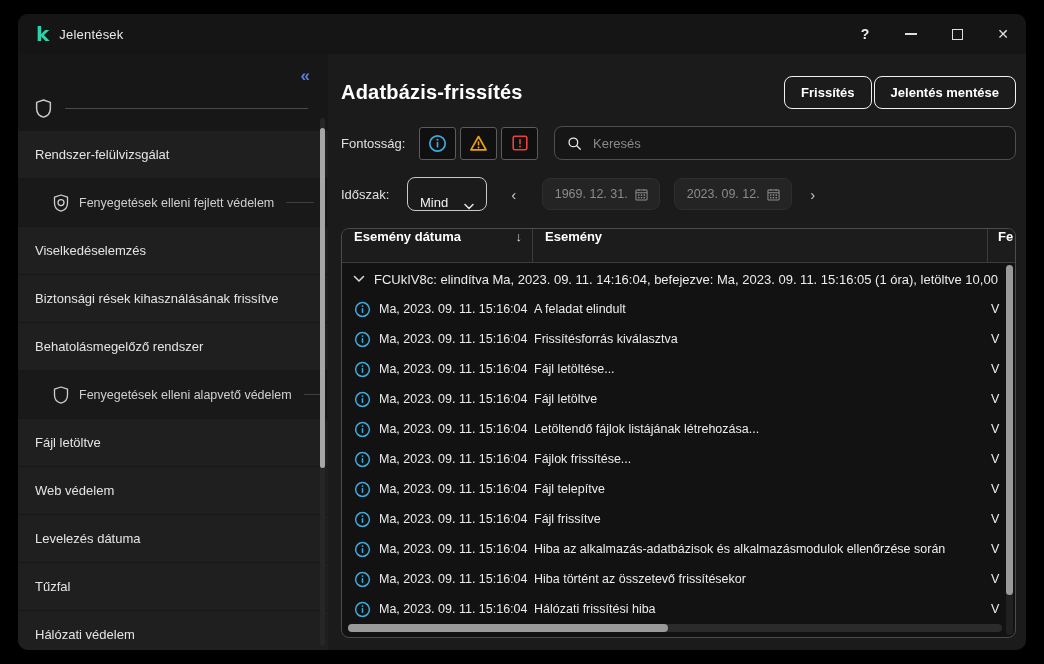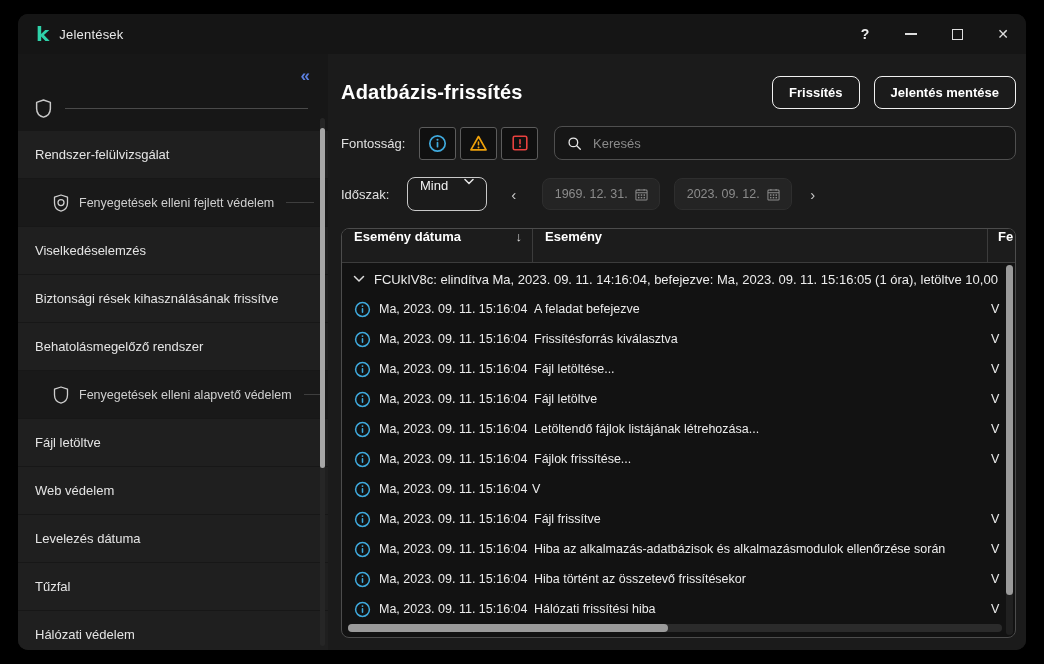--- a/index.html
+++ b/index.html
@@ -32,33 +32,33 @@
     margin-bottom:1px;color:#cfcfcf;font-size:12.5px;white-space:nowrap;overflow:hidden;}
   .nav-header .dash{flex:1;height:1px;background:#3e3e3e;margin:0 14px 0 12px;min-width:20px;}
   .nav-header .shield{margin-right:10px;flex:0 0 auto;}
   .side-scroll{position:absolute;right:3px;top:64px;bottom:4px;width:5px;background:#262626;border-radius:3px;}
   .side-thumb{position:absolute;top:10px;left:0;width:5px;height:340px;background:#a6a6a6;border-radius:3px;}
   
   .main{flex:1;display:flex;flex-direction:column;padding:14px 10px 0 13px;min-width:0;background:#1b1b1b;}
   .main-header{display:flex;align-items:center;margin-top:8px;flex:0 0 auto;}
   .page-title{color:#fff;font-size:20px;font-weight:bold;letter-spacing:.2px;flex:1;}
   .hbtn{border:1.6px solid #f0f0f0;border-radius:8px;background:transparent;color:#fff;
-    font-family:inherit;font-size:13px;font-weight:bold;padding:8px 16px;margin-left:14px;cursor:default;}
+    font-family:inherit;font-size:13px;font-weight:bold;padding:8px 16px;margin-left:2px;cursor:default;}
   
   .frow{display:flex;align-items:center;margin-top:17px;flex:0 0 auto;}
   .flabel{width:66px;color:#e0e0e0;font-size:13px;flex:0 0 auto;}
   .sev-group{display:flex;margin-left:12px;}
   .sev-btn{width:37px;height:33px;border:1px solid #5c5c5c;border-radius:3px;background:#101010;
     display:flex;align-items:center;justify-content:center;margin-right:4px;cursor:default;}
   .searchbox{flex:1;height:34px;border:1px solid #4f4f4f;border-radius:8px;background:#161616;
     display:flex;align-items:center;padding:0 12px;margin-left:12px;}
   .searchbox input{flex:1;background:transparent;border:none;outline:none;color:#ddd;
     font-family:inherit;font-size:13px;margin-left:9px;}
   .searchbox input::placeholder{color:#8a8a8a;}
-  .dropdown{height:34px;border:1px solid #c9c9c9;border-radius:8px;display:flex;align-items:flex-start;
+  .dropdown{height:34px;border:1px solid #c9c9c9;border-radius:8px;display:flex;align-items:flex-end;
     padding:0 12px;color:#f2f2f2;font-size:13px;cursor:default;}
   .dropdown .dd-caret{margin-left:16px;}
   .nav-chevron{color:#c9c9c9;font-size:15px;padding:0 4px;cursor:default;}
   .datebox{height:32px;width:118px;background:#242424;border:1px solid #2e2e2e;border-radius:8px;
     display:flex;align-items:center;justify-content:center;color:#8b8b8b;font-size:12.5px;cursor:default;}
   .datebox svg{margin-left:7px;}
   .ml20{margin-left:20px;} .ml10{margin-left:22px;} .ml14{margin-left:14px;}
   
   .table-card{margin-top:17px;margin-bottom:12px;flex:1;border:1px solid #4c4c4c;border-radius:8px;
     background:#121212;overflow:hidden;position:relative;display:flex;flex-direction:column;min-height:0;}
@@ -276,21 +276,21 @@
 
           <div class="trow">
             <span class="cell-icon">
                 <svg width="17" height="17" viewBox="0 0 18 18">
                   <circle cx="9" cy="9" r="7.3" stroke="#3fa9dc" stroke-width="1.6" fill="none"></circle>
                   <circle cx="9" cy="5.4" r="1" fill="#3fa9dc"></circle>
                   <rect x="8.2" y="7.4" width="1.6" height="5.4" rx="0.8" fill="#3fa9dc"></rect>
                 </svg>
               </span>
             <span class="cell-date">Ma, 2023. 09. 11. 15:16:04</span>
-            <span class="cell-event">A feladat befejezve</span>
+            <span class="cell-event">A feladat elindult</span>
             <span class="cell-user">V</span>
           </div>
           <div class="trow">
             <span class="cell-icon">
                 <svg width="17" height="17" viewBox="0 0 18 18">
                   <circle cx="9" cy="9" r="7.3" stroke="#3fa9dc" stroke-width="1.6" fill="none"></circle>
                   <circle cx="9" cy="5.4" r="1" fill="#3fa9dc"></circle>
                   <rect x="8.2" y="7.4" width="1.6" height="5.4" rx="0.8" fill="#3fa9dc"></rect>
                 </svg>
               </span>
@@ -348,20 +348,21 @@
           </div>
           <div class="trow">
             <span class="cell-icon">
                 <svg width="17" height="17" viewBox="0 0 18 18">
                   <circle cx="9" cy="9" r="7.3" stroke="#3fa9dc" stroke-width="1.6" fill="none"></circle>
                   <circle cx="9" cy="5.4" r="1" fill="#3fa9dc"></circle>
                   <rect x="8.2" y="7.4" width="1.6" height="5.4" rx="0.8" fill="#3fa9dc"></rect>
                 </svg>
               </span>
             <span class="cell-date">Ma, 2023. 09. 11. 15:16:04</span>
+            <span class="cell-event">Fájl telepítve</span>
             <span class="cell-user">V</span>
           </div>
           <div class="trow">
             <span class="cell-icon">
                 <svg width="17" height="17" viewBox="0 0 18 18">
                   <circle cx="9" cy="9" r="7.3" stroke="#3fa9dc" stroke-width="1.6" fill="none"></circle>
                   <circle cx="9" cy="5.4" r="1" fill="#3fa9dc"></circle>
                   <rect x="8.2" y="7.4" width="1.6" height="5.4" rx="0.8" fill="#3fa9dc"></rect>
                 </svg>
               </span>

